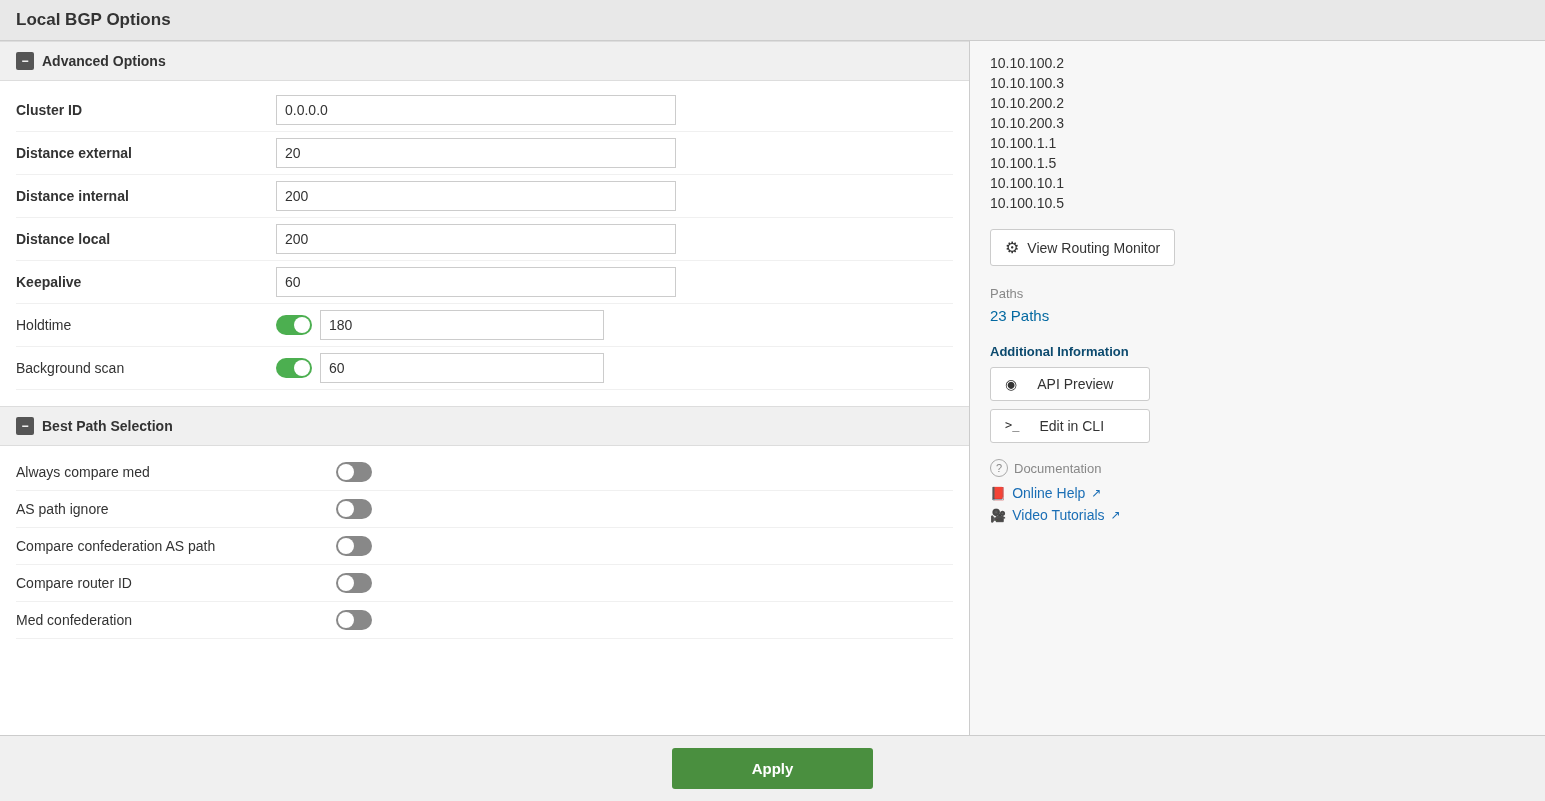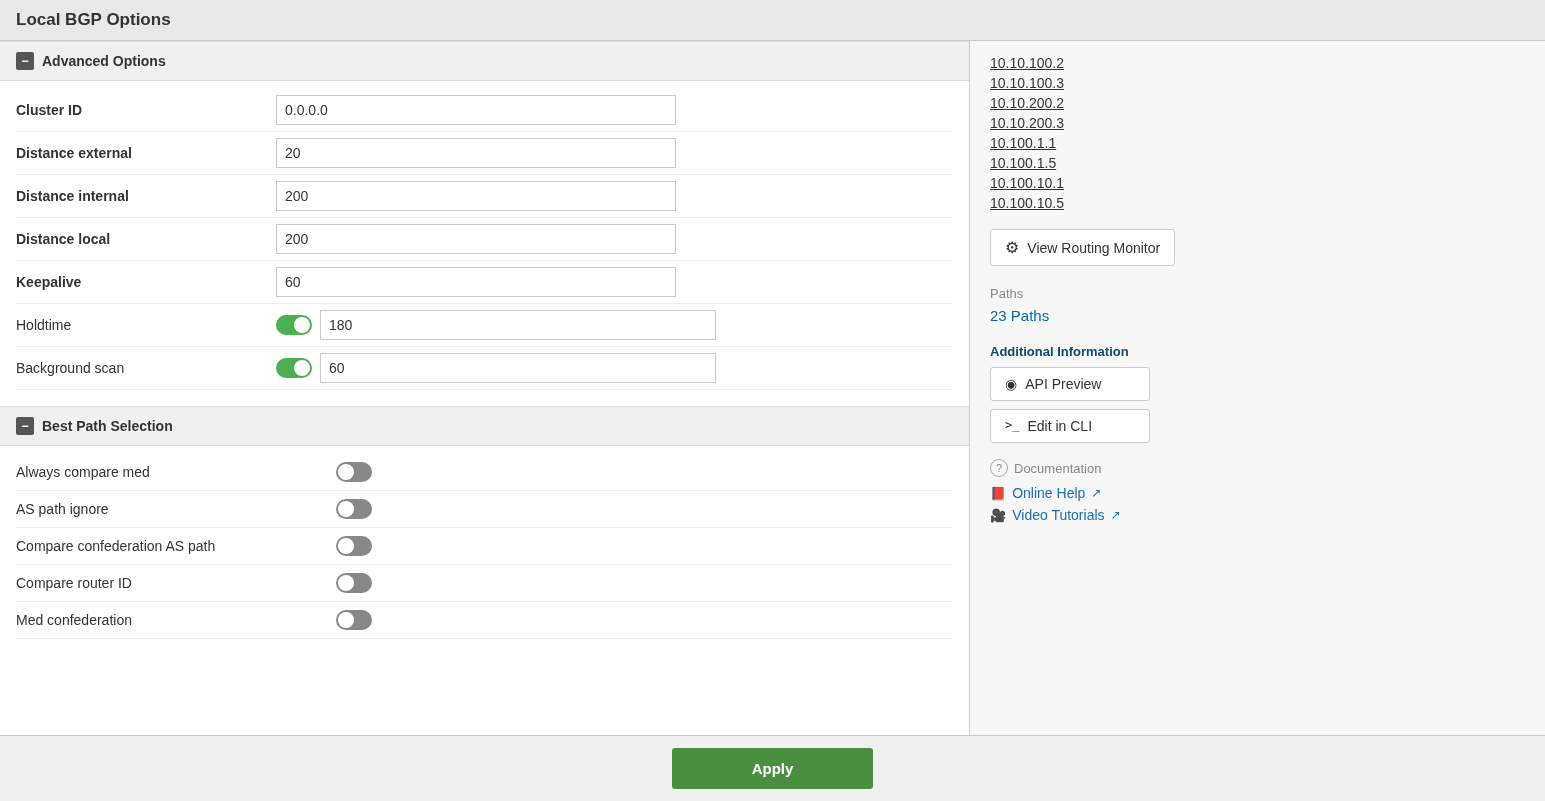--- a/index.html
+++ b/index.html
@@ -138,21 +138,21 @@
       background: #fff;
       transition: left 0.2s;
     }
     .toggle-track.on .toggle-thumb {
       left: 18px;
     }
     .toggle-track.off .toggle-thumb {
       left: 2px;
     }
     .toggle-input-field {
-      width: 396px;
+      width: 284px;
       height: 30px;
       border: 1px solid #ccc;
       padding: 0 8px;
       font-size: 14px;
       color: #333;
       background: #fff;
     }
     
     .best-path-section {
       padding: 8px 16px;
@@ -171,21 +171,20 @@
 
     
     .right-panel {
       flex: 1;
       padding: 12px 20px;
       overflow-y: auto;
       background: #f7f7f7;
     }
     .ip-list {
       margin-bottom: 16px;
-      text-decoration: underline;
     }
     .ip-item {
       font-size: 14px;
       color: #333;
       padding: 2px 0;
     }
     .view-routing-btn {
       display: flex;
       align-items: center;
       gap: 8px;
@@ -214,21 +213,21 @@
     }
     .additional-info-label {
       font-size: 13px;
       color: #0c4a6e;
       font-weight: 700;
       margin-bottom: 8px;
     }
     .action-btn {
       display: flex;
       align-items: flex-start;
-      gap: 8px;
+      gap: 20px;
       border: 1px solid #ccc;
       background: #fff;
       padding: 8px 14px;
       cursor: pointer;
       font-size: 14px;
       color: #333;
       margin-bottom: 8px;
       border-radius: 3px;
       width: 160px;
     }

